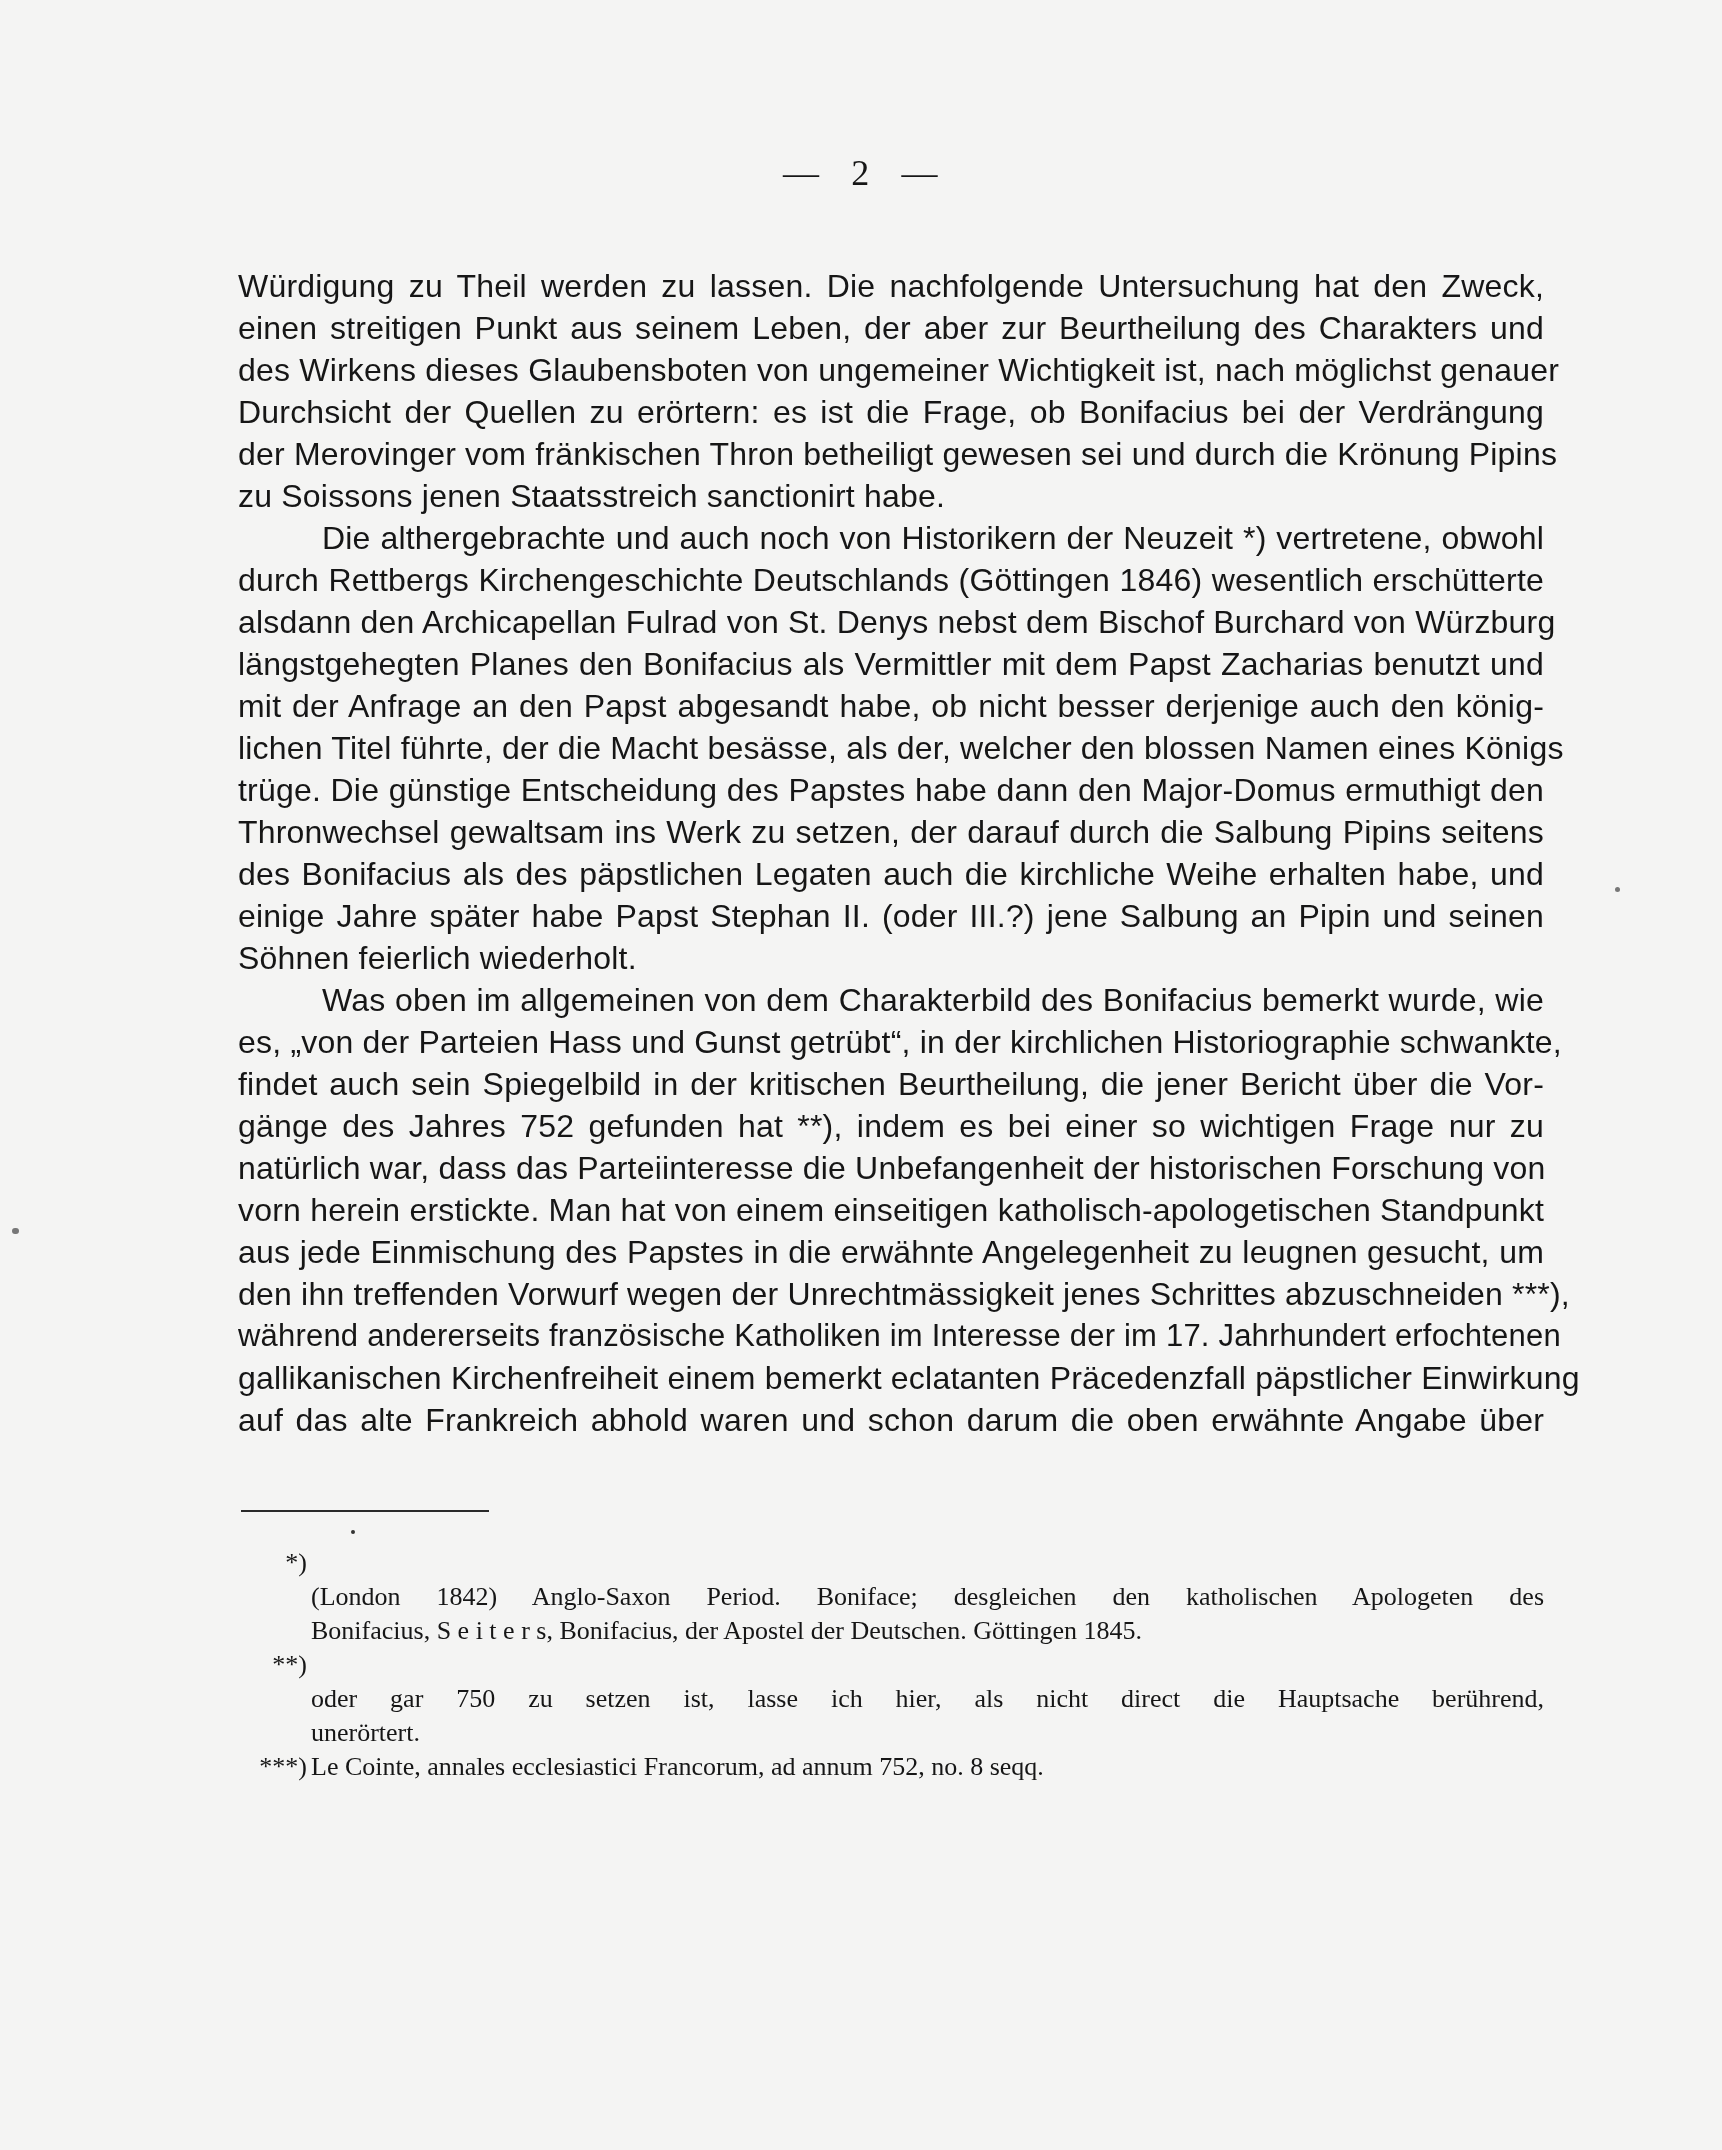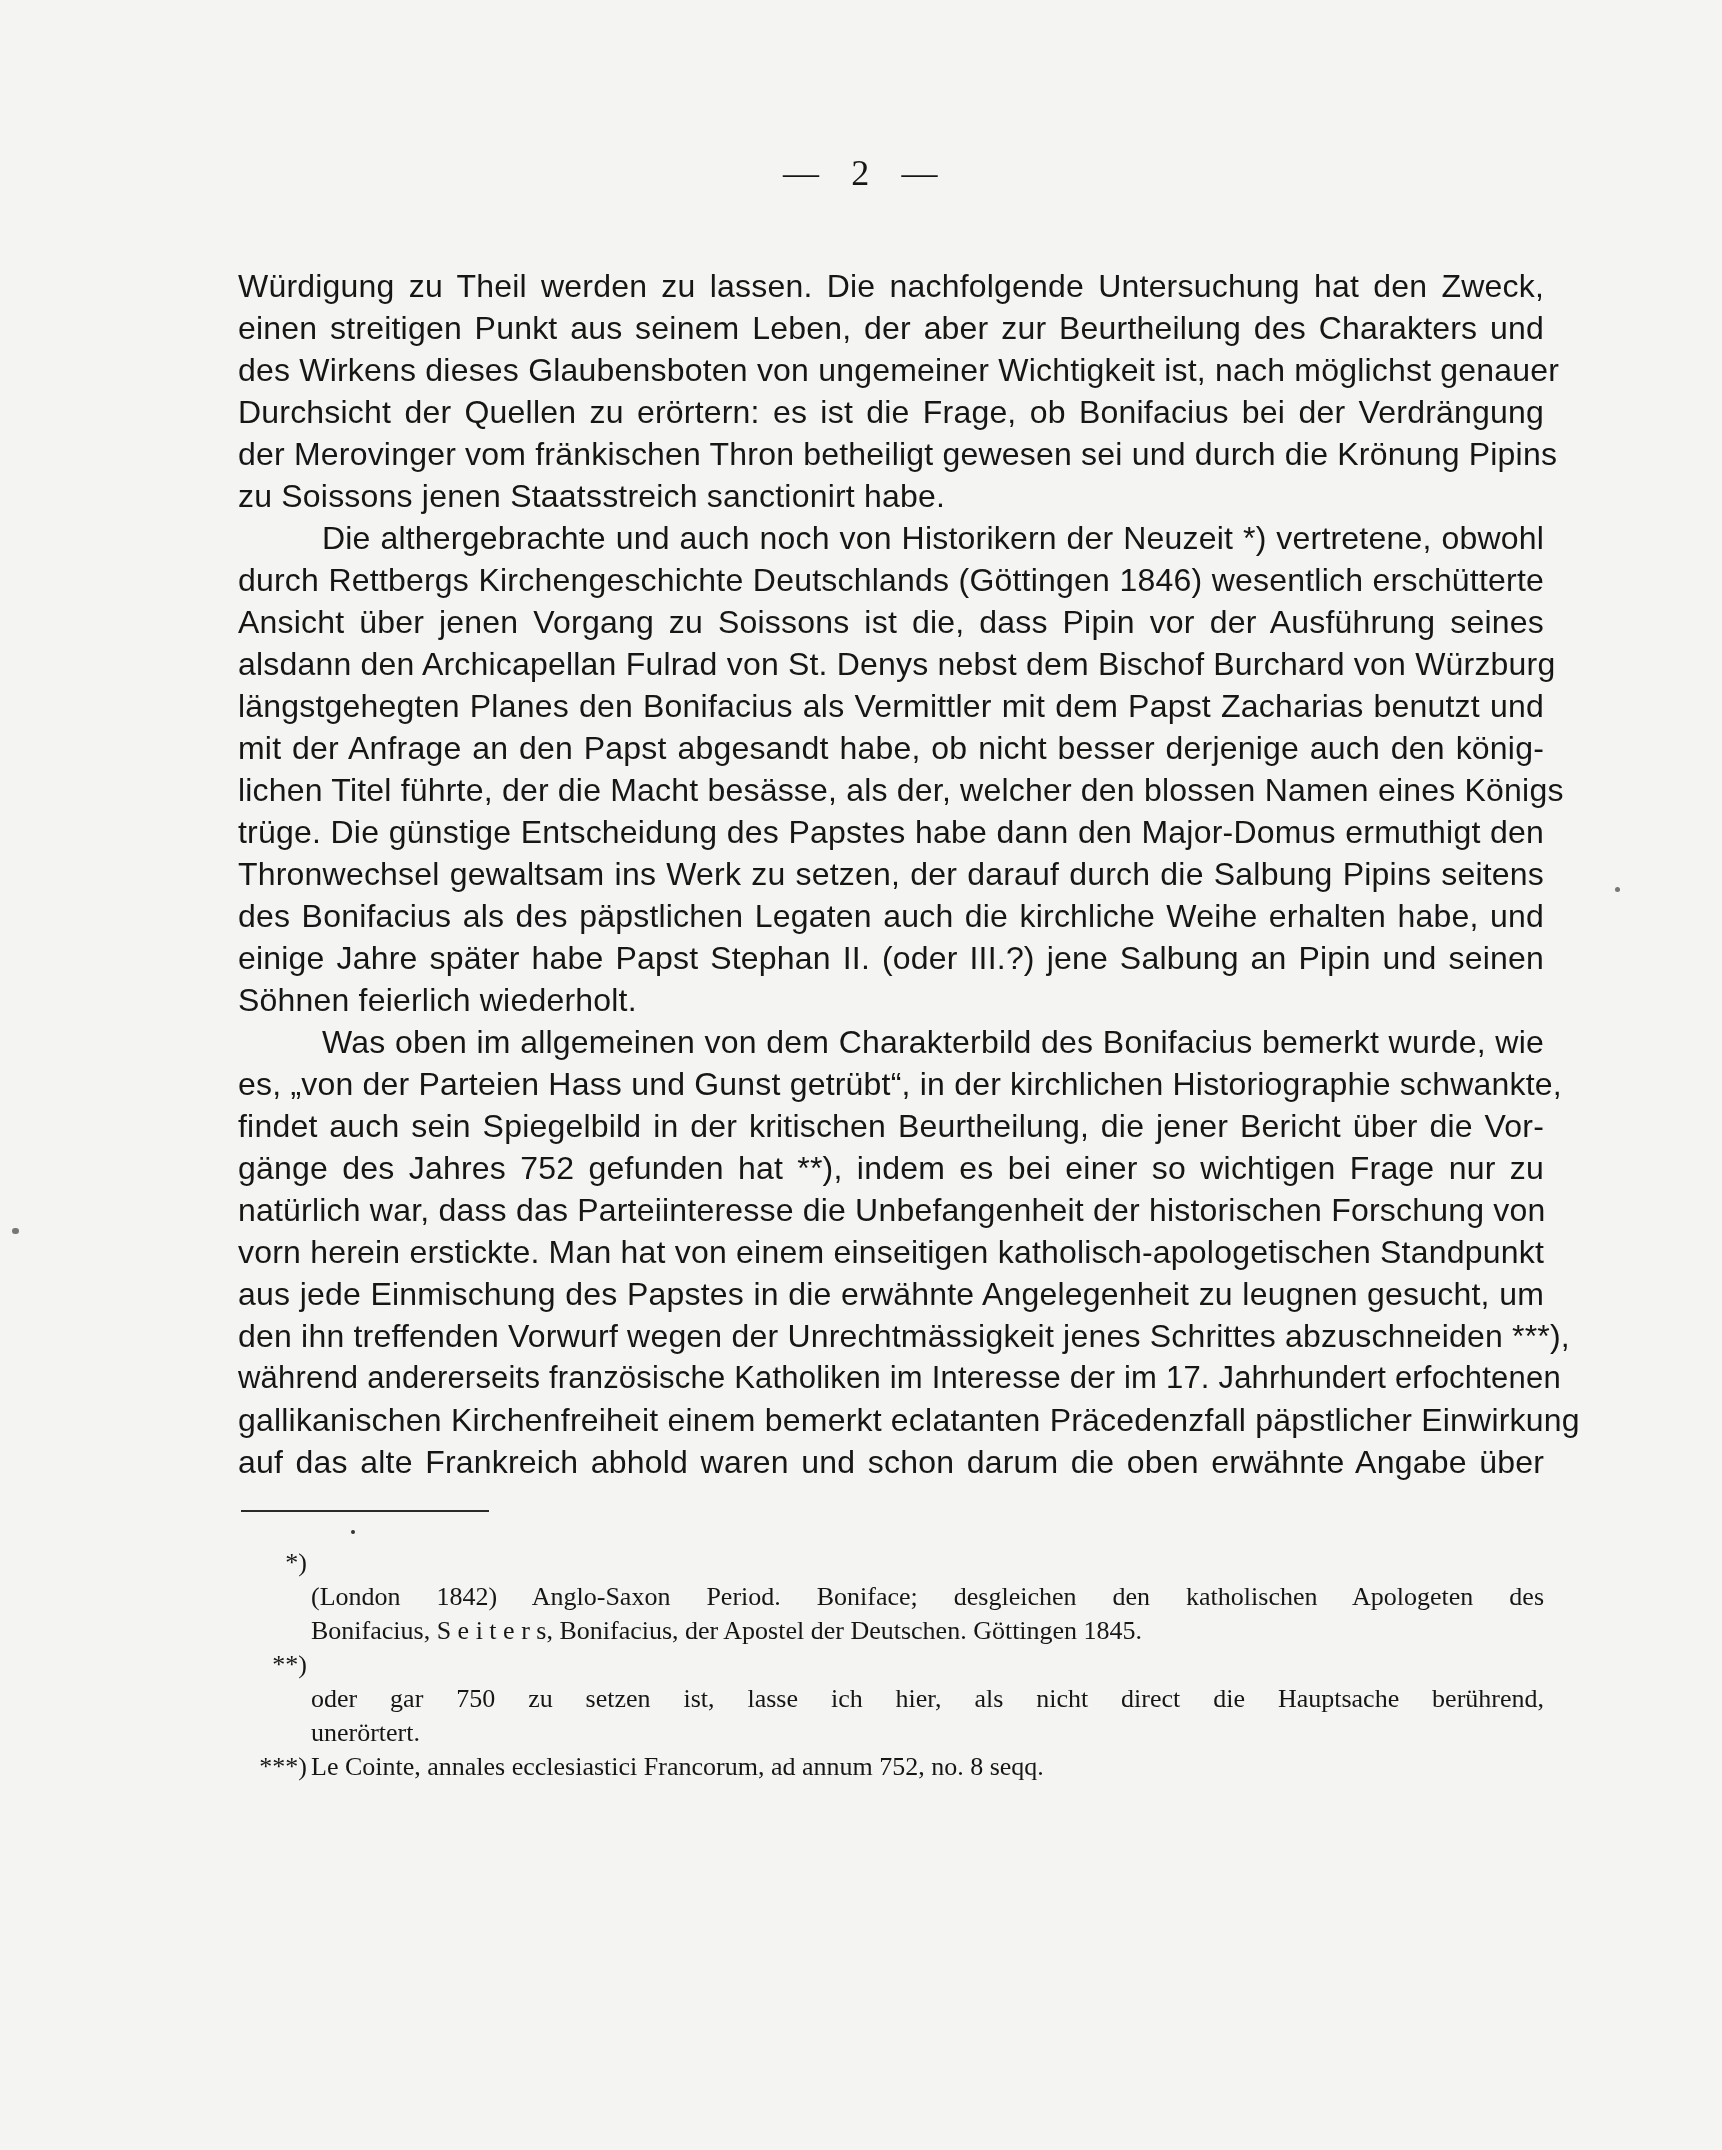--- a/index.html
+++ b/index.html
@@ -71,21 +71,20 @@
       <div class="line">einen streitigen Punkt aus seinem Leben, der aber zur Beurtheilung des Charakters und</div>
       <div class="line">des Wirkens dieses Glaubensboten von ungemeiner Wichtigkeit ist, nach möglichst genauer</div>
       <div class="line">Durchsicht der Quellen zu erörtern: es ist die Frage, ob Bonifacius bei der Verdrängung</div>
       <div class="line">der Merovinger vom fränkischen Thron betheiligt gewesen sei und durch die Krönung Pipins</div>
       <div class="line last">zu Soissons jenen Staatsstreich sanctionirt habe.</div>
     </div>
 
     <div>
       <div class="line indent">Die althergebrachte und auch noch von Historikern der Neuzeit *) vertretene, obwohl</div>
       <div class="line">durch Rettbergs Kirchengeschichte Deutschlands (Göttingen 1846) wesentlich erschütterte</div>
-      <div class="line">Ansicht über jenen Vorgang zu Soissons ist die, dass Pipin vor der Ausführung seines</div>
       <div class="line">alsdann den Archicapellan Fulrad von St. Denys nebst dem Bischof Burchard von Würzburg</div>
       <div class="line">längstgehegten Planes den Bonifacius als Vermittler mit dem Papst Zacharias benutzt und</div>
       <div class="line">mit der Anfrage an den Papst abgesandt habe, ob nicht besser derjenige auch den könig-</div>
       <div class="line">lichen Titel führte, der die Macht besässe, als der, welcher den blossen Namen eines Königs</div>
       <div class="line">trüge.  Die günstige Entscheidung des Papstes habe dann den Major-Domus ermuthigt den</div>
       <div class="line">Thronwechsel gewaltsam ins Werk zu setzen, der darauf durch die Salbung Pipins seitens</div>
       <div class="line">des Bonifacius als des päpstlichen Legaten auch die kirchliche Weihe erhalten habe, und</div>
       <div class="line">einige Jahre später habe Papst Stephan II. (oder III.?) jene Salbung an Pipin und seinen</div>
       <div class="line last">Söhnen feierlich wiederholt.</div>
     </div>

